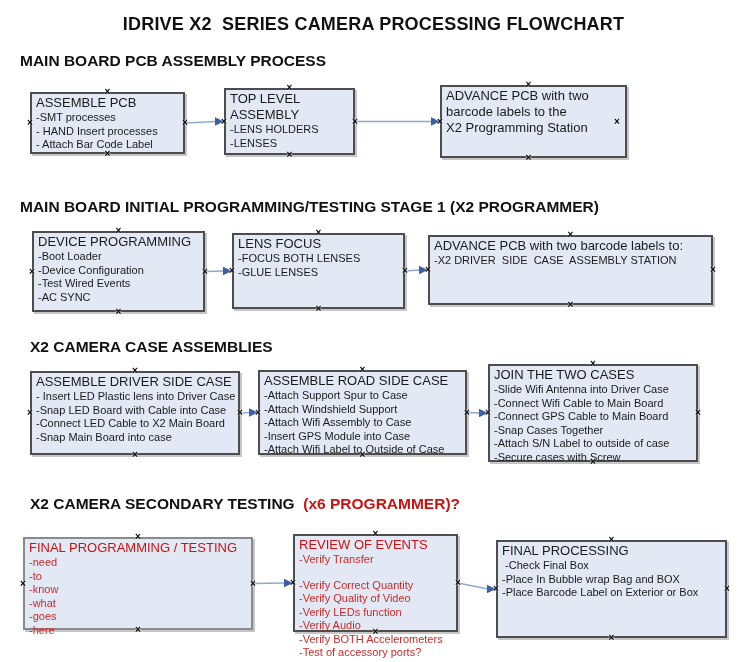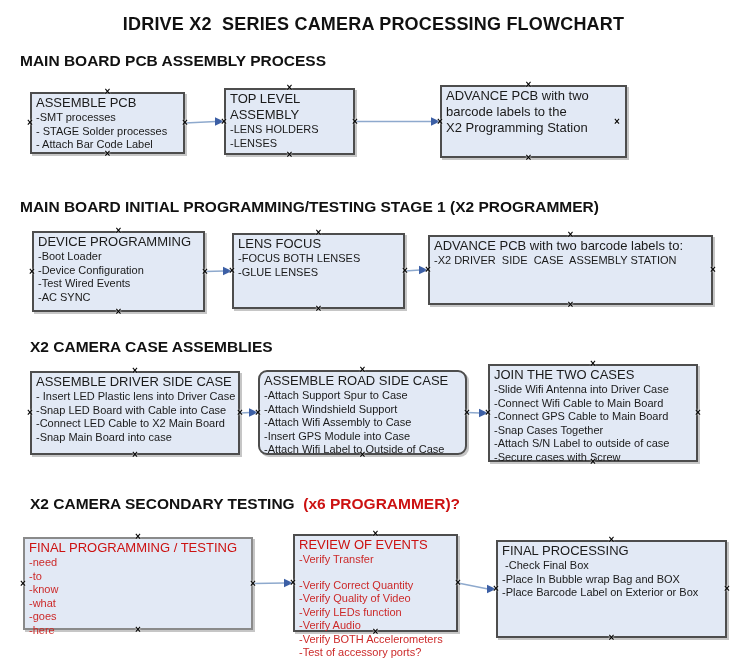--- a/index.html
+++ b/index.html
@@ -31,21 +31,21 @@
 </head>
 <body>
 
 <div id="canvas">
   <div class="page-title">IDRIVE X2  SERIES CAMERA PROCESSING FLOWCHART</div>
   <div id="diagram">
       <div class="section-header" style="left: 20px; top: 52px;"><span>MAIN BOARD PCB ASSEMBLY PROCESS</span></div>
       <div class="flow-box" style="left: 30px; top: 92px; width: 155px; height: 62px; background: rgb(226, 233, 245); border-color: rgb(77, 77, 77);">
         <div class="box-title">ASSEMBLE PCB</div>
         <div class="box-item">-SMT processes</div>
-        <div class="box-item">- STAGE Solder processes</div>
+        <div class="box-item">- HAND Insert processes</div>
         <div class="box-item">- Attach Bar Code Label</div>
       </div>
       <div class="handle" style="left: 107.5px; top: 92px;">×</div>
       <div class="handle" style="left: 107.5px; top: 154px;">×</div>
       <div class="handle" style="left: 30px; top: 123px;">×</div>
       <div class="handle" style="left: 185px; top: 123px;">×</div>
       <div class="flow-box" style="left: 224px; top: 88px; width: 131px; height: 67px; background: rgb(226, 233, 245); border-color: rgb(77, 77, 77);">
         <div class="box-title">TOP LEVEL ASSEMBLY</div>
         <div class="box-item">-LENS HOLDERS</div>
         <div class="box-item">-LENSES</div>
@@ -97,21 +97,21 @@
         <div class="box-title">ASSEMBLE DRIVER SIDE CASE</div>
         <div class="box-item">- Insert LED Plastic lens into Driver Case</div>
         <div class="box-item">-Snap LED Board with Cable into Case</div>
         <div class="box-item">-Connect LED Cable to X2 Main Board</div>
         <div class="box-item">-Snap Main Board into case</div>
       </div>
       <div class="handle" style="left: 135px; top: 371px;">×</div>
       <div class="handle" style="left: 135px; top: 455px;">×</div>
       <div class="handle" style="left: 30px; top: 413px;">×</div>
       <div class="handle" style="left: 240px; top: 413px;">×</div>
-      <div class="flow-box" style="left: 258px; top: 370px; width: 209px; height: 85px; background: rgb(226, 233, 245); border-color: rgb(77, 77, 77); border-radius: 9px;">
+      <div class="flow-box" style="left: 258px; top: 370px; width: 209px; height: 85px; background: rgb(226, 233, 245); border-color: rgb(77, 77, 77);">
         <div class="box-title">ASSEMBLE ROAD SIDE CASE</div>
         <div class="box-item">-Attach Support Spur to Case</div>
         <div class="box-item">-Attach Windshield Support</div>
         <div class="box-item">-Attach Wifi Assembly to Case</div>
         <div class="box-item">-Insert GPS Module into Case</div>
         <div class="box-item">-Attach Wifi Label to Outside of Case</div>
       </div>
       <div class="handle" style="left: 362.5px; top: 370px;">×</div>
       <div class="handle" style="left: 362.5px; top: 455px;">×</div>
       <div class="handle" style="left: 258px; top: 412.5px;">×</div>

